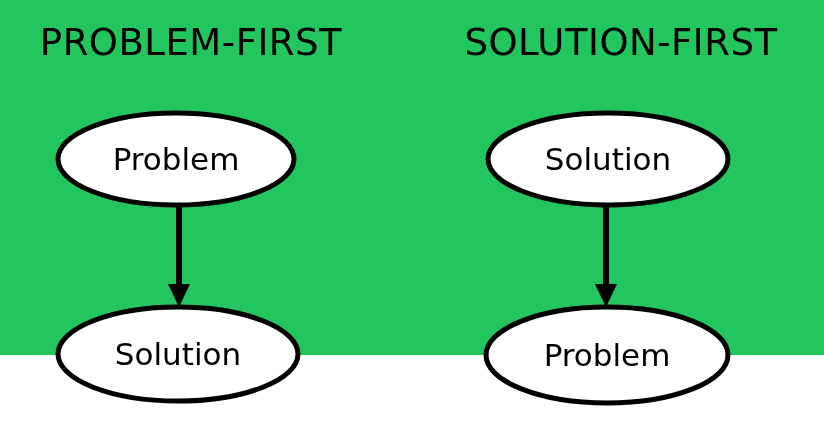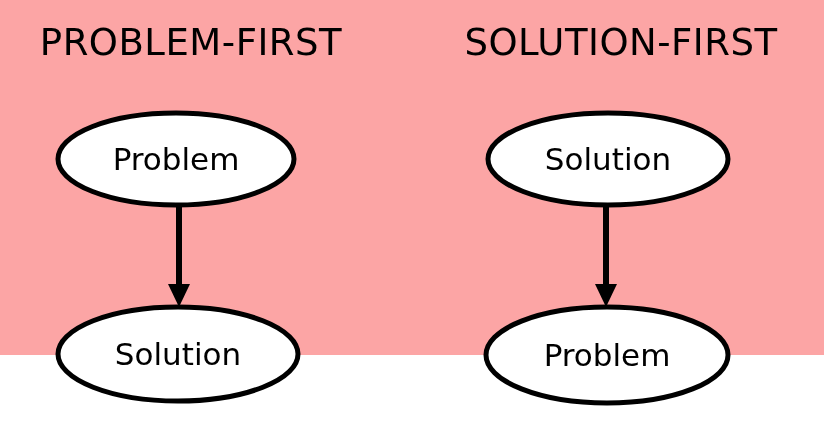--- a/index.html
+++ b/index.html
@@ -12,21 +12,21 @@
     width: 824px;
     height: 441px;
     overflow: hidden;
     font-family: "DejaVu Sans", sans-serif;
     color: #000000;
   }
   #canvas {
     position: relative;
     width: 824px;
     height: 355px;
-    background: #fca5a5;
+    background: #22c55e;
   }
   .diagram-svg {
     position: absolute;
     top: 0;
     left: 0;
     width: 824px;
     height: 441px;
     display: block;
   }
   .panel-title {

